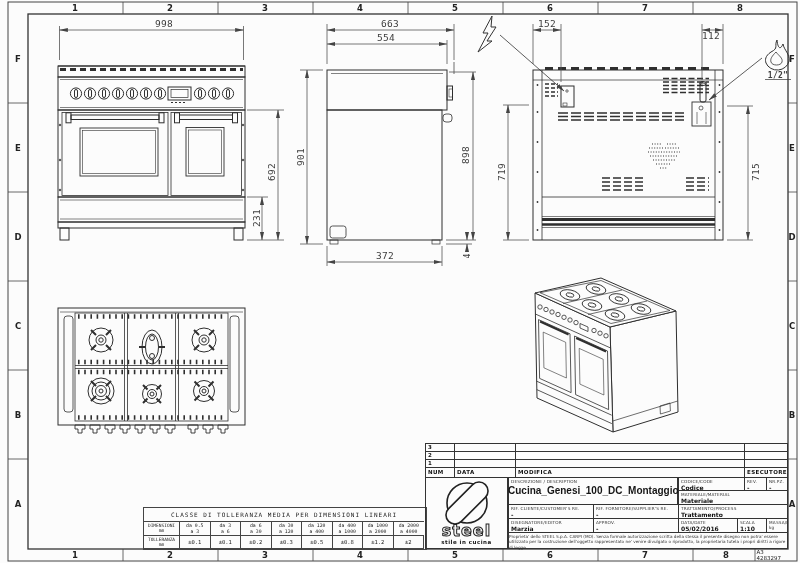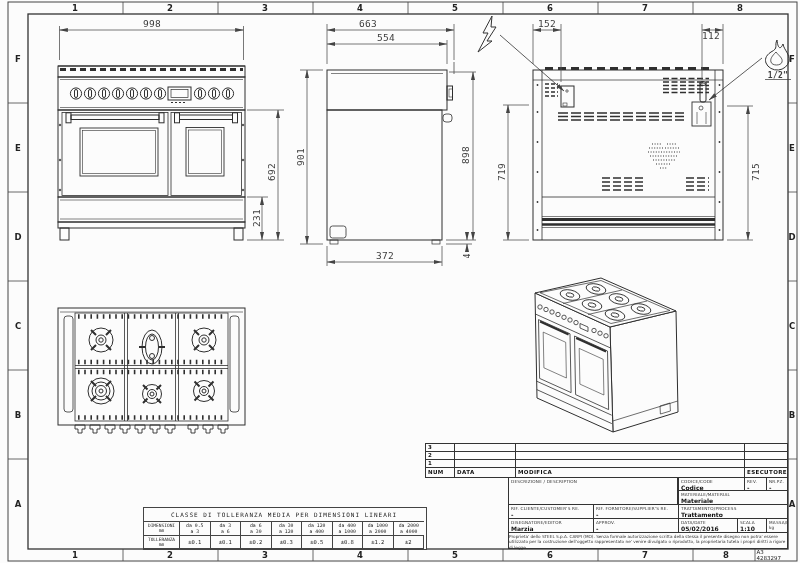--- a/index.html
+++ b/index.html
@@ -350,25 +350,25 @@
       <path d="M540.1,321.6 L568.6,334.5 M576.1,337.9 L606.1,351.5" stroke-width="2.2"></path>
       <path d="M536.7,381.2 L611.7,415.2 M536.8,389.6 L611.8,423.6"></path>
     </g>
     <g fill="none" stroke-width="0.7">
       <line x1="612.8" y1="421" x2="677.7" y2="401"></line>
       <polygon points="660,406 670,403 670.4,411 660.4,414"></polygon>
     </g>
   </g>
 </svg>
 
-<span class="lbl" style="left:152px;top:23px">998</span>
+<span class="lbl" style="left:164px;top:23px">998</span>
 <span class="lbl v" style="left:271px;top:172px">692</span>
 <span class="lbl v" style="left:256px;top:218px">231</span>
 
-<span class="lbl" style="left:368px;top:23px">663</span>
+<span class="lbl" style="left:390px;top:23px">663</span>
 <span class="lbl" style="left:386px;top:37px">554</span>
 <span class="lbl v" style="left:300px;top:157px">901</span>
 <span class="lbl v" style="left:465px;top:155px">898</span>
 <span class="lbl" style="left:385px;top:255px">372</span>
 <span class="lbl v sm" style="left:467px;top:256px">4</span>
 
 <span class="lbl" style="left:547px;top:23px">152</span>
 <span class="lbl" style="left:711px;top:35px">112</span>
 <span class="lbl v" style="left:501px;top:172px">719</span>
 <span class="lbl v" style="left:755px;top:172px">715</span>
@@ -501,16 +501,25 @@
   <div class="cell" style="left:312px;top:75px;width:30px;height:15px">
     <span class="lab">SCALA</span>
     <span class="val">1:10</span>
   </div>
   <div class="cell" style="left:341px;top:75px;width:22px;height:15px">
     <span class="lab">MASSA/MASS kg</span>
     <span class="val">-</span>
   </div>
   <div class="cell" style="left:83px;top:89px;width:280px;height:17px"></div>
 </div>
+<div id="desc-val">Cucina_Genesi_100_DC_Montaggio</div>
 <div id="legal">Proprieta' dello STEEL S.p.A. CARPI (MO). Senza formale autorizzazione scritta della stessa il presente disegno non potra' essere utilizzato per la costruzione dell'oggetto rappresentato ne' venire divulgato o riprodotto, la proprietaria tutela i propri diritti a rigore di legge.</div>
 
-
+<div id="logo">
+  <svg width="58" height="46" viewBox="0 0 58 46" style="position:relative;display:block;margin:2px auto 0">
+    <circle cx="29" cy="23" r="20" fill="none" stroke="#222" stroke-width="1.6"></circle>
+    <rect x="20" y="-3" width="18" height="52" rx="9" fill="#fcfcfc" stroke="#222" stroke-width="1.6" transform="rotate(45 29 23)"></rect>
+  </svg>
+  <div class="steel">steel</div>
+  <div class="tag">stile in cucina</div>
 </div>
 
+</div>
+
 </body></html>

